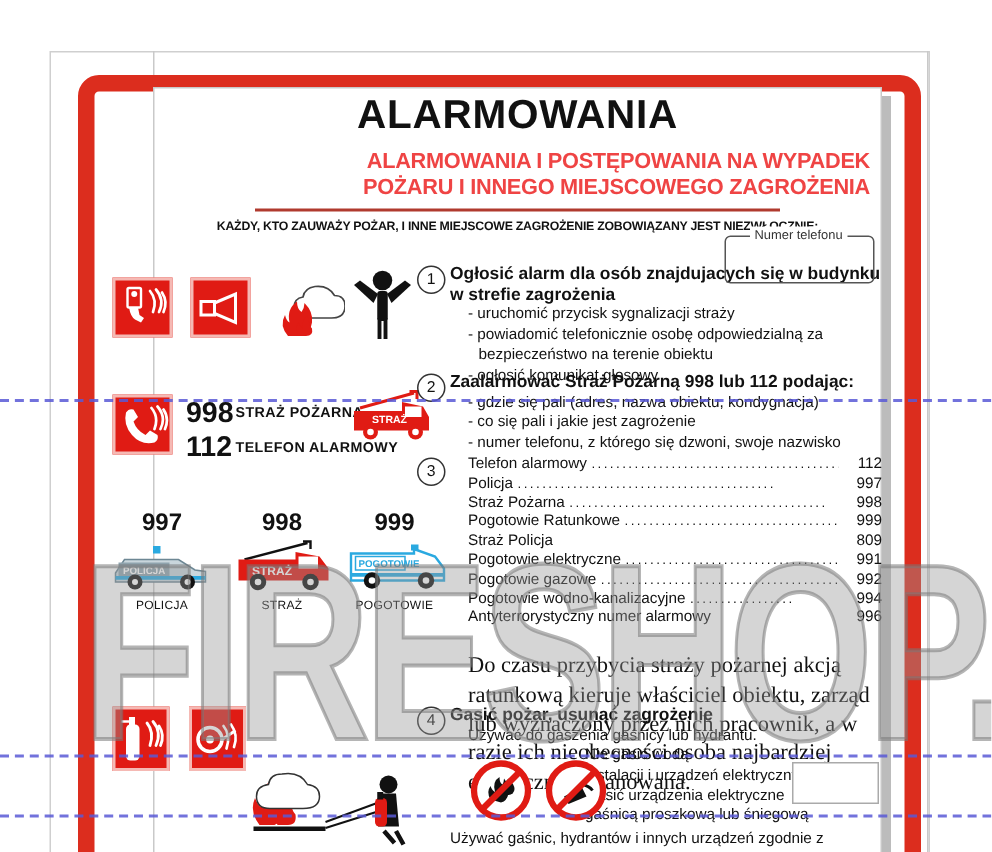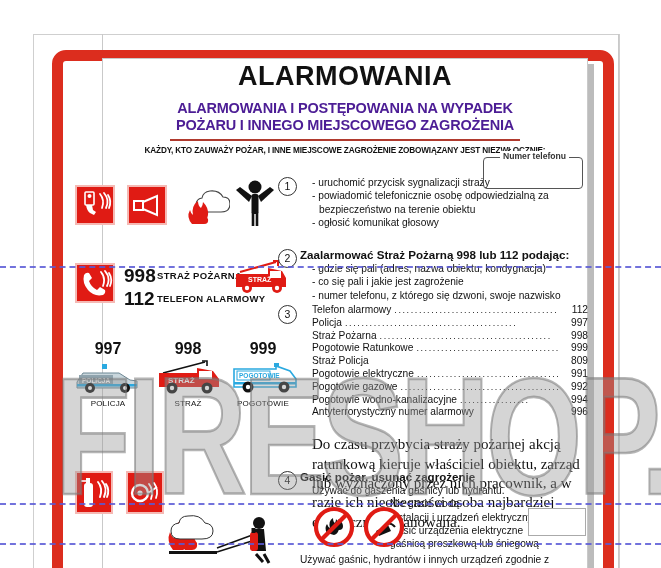--- a/index.html
+++ b/index.html
@@ -28,21 +28,21 @@
   }
   .v-line-left{position:absolute;left:102px;top:34px;width:1px;height:560px;background:#c9c9c9;}
   .v-line-right{position:absolute;left:618px;top:34px;width:1px;height:560px;background:#c9c9c9;}
 
   
   .guide{position:absolute;left:0;width:661px;height:0;border-top:2px dashed #5a5ad6;opacity:.85;}
 
   
   .hdr{position:absolute;left:110px;top:62px;width:470px;text-align:center;}
   .h1{font-size:27px;font-weight:bold;letter-spacing:.5px;color:#111;line-height:1.1;}
-  .h2{font-size:14.5px;font-weight:bold;color:#4c1d95;line-height:1.16;margin-top:8px;letter-spacing:-.2px;}
+  .h2{font-size:14.5px;font-weight:bold;color:#ef4444;line-height:1.16;margin-top:8px;letter-spacing:-.2px;text-align:right;}
   .rule{height:2px;background:#b03a2e;margin:6px 60px 0 60px;}
   .h3{font-size:8.2px;font-weight:bold;color:#111;margin-top:5px;letter-spacing:-.15px;}
 
   
   .sign{
     position:absolute;background:#e01b14;border:2px solid #f5b9b4;box-sizing:border-box;
   }
 
   .flames{position:absolute;color:#e01b14;}
   .person{position:absolute;}
@@ -62,21 +62,21 @@
   }
   .step-title{font-size:11.6px;font-weight:bold;color:#111;line-height:1.18;}
   .step-line{font-size:10.2px;color:#111;line-height:1.32;padding-left:12px;}
   .step-line.ind{padding-left:19px;}
 
   .phone-box{
     position:absolute;left:183px;top:-19px;width:100px;height:32px;
     border:1px solid #555;border-radius:4px;box-sizing:border-box;
   }
   .phone-box-lbl{
-    position:absolute;left:16px;top:-7px;background:#fff;padding:0 3px;font-size:8.6px;color:#333;font-weight:bold;
+    position:absolute;left:16px;top:-7px;background:#fff;padding:0 3px;font-size:8.6px;color:#333;
   }
 
   .tbl{font-size:10.2px;color:#111;line-height:1.255;padding-left:12px;}
   .trow{display:flex;align-items:baseline;white-space:nowrap;}
   .tname{flex:0 0 auto;}
   .tdots{flex:1 1 auto;overflow:hidden;white-space:nowrap;margin:0 3px;color:#111;letter-spacing:1.6px;font-size:9px;}
   .tnum{flex:0 0 auto;text-align:right;width:26px;}
   .para{font-size:15px;color:#111;line-height:1.29;padding-left:12px;margin-top:16px;font-family:Liberation Serif, serif;}
 
   
@@ -249,20 +249,21 @@
       <path d="M99 33 l10 0 2 22 -14 0z" fill="#111"></path>
       <rect x="95" y="36" width="8" height="19" rx="3" fill="#e01b14"></rect>
       <rect x="96.5" y="32" width="4" height="5" fill="#111"></rect>
       <path d="M101 58 l7 8 M109 58 l5 9" stroke="#111" stroke-width="3"></path>
     </svg>
   </div>
 
   <div class="col" style="top:176px;">
     <div class="step">
       <div class="bullet-n">1</div>
+      <div class="step-title">Ogłosić alarm dla osób znajdujacych się w budynku w strefie zagrożenia</div>
       <div class="step-line">- uruchomić przycisk sygnalizacji straży</div>
       <div class="step-line">- powiadomić telefonicznie osobę odpowiedzialną za</div>
       <div class="step-line ind">bezpieczeństwo na terenie obiektu</div>
       <div class="step-line">- ogłosić komunikat głosowy</div>
       <div class="phone-box">
         <span class="phone-box-lbl">Numer telefonu</span>
       </div>
     </div>
   </div>
 

